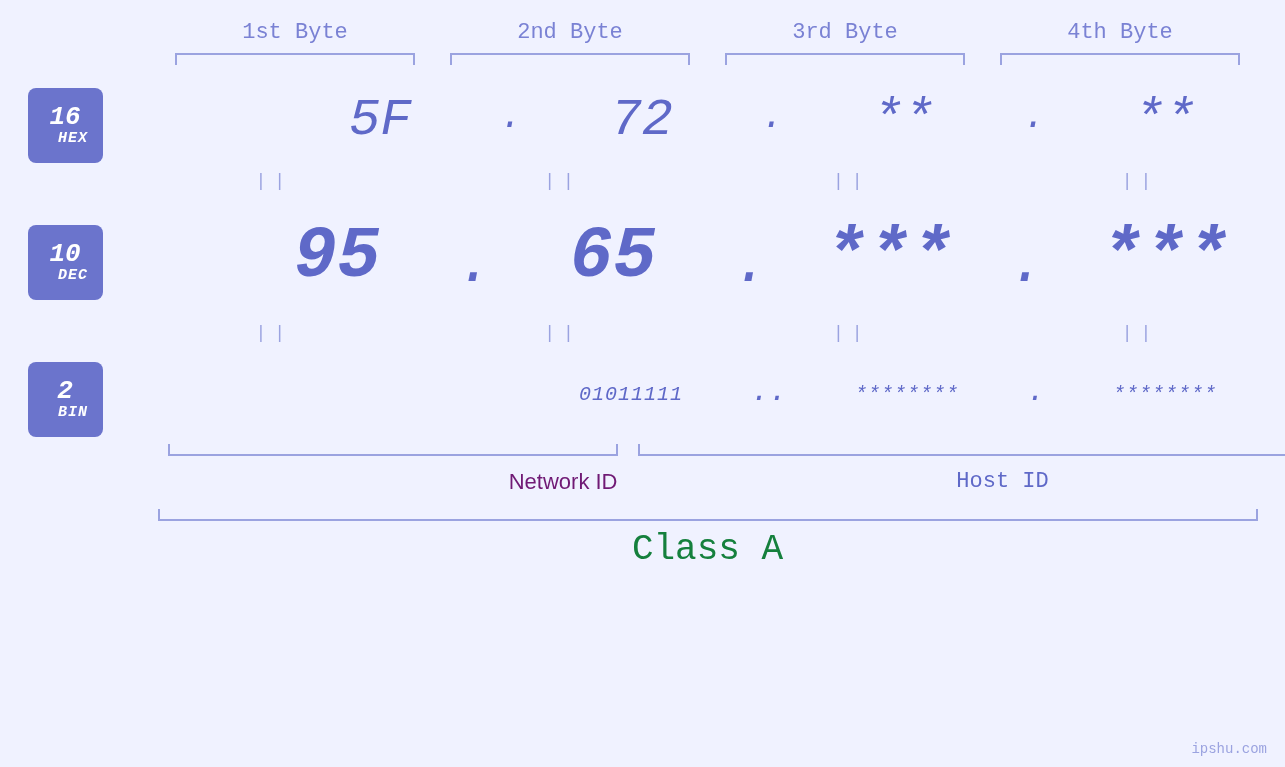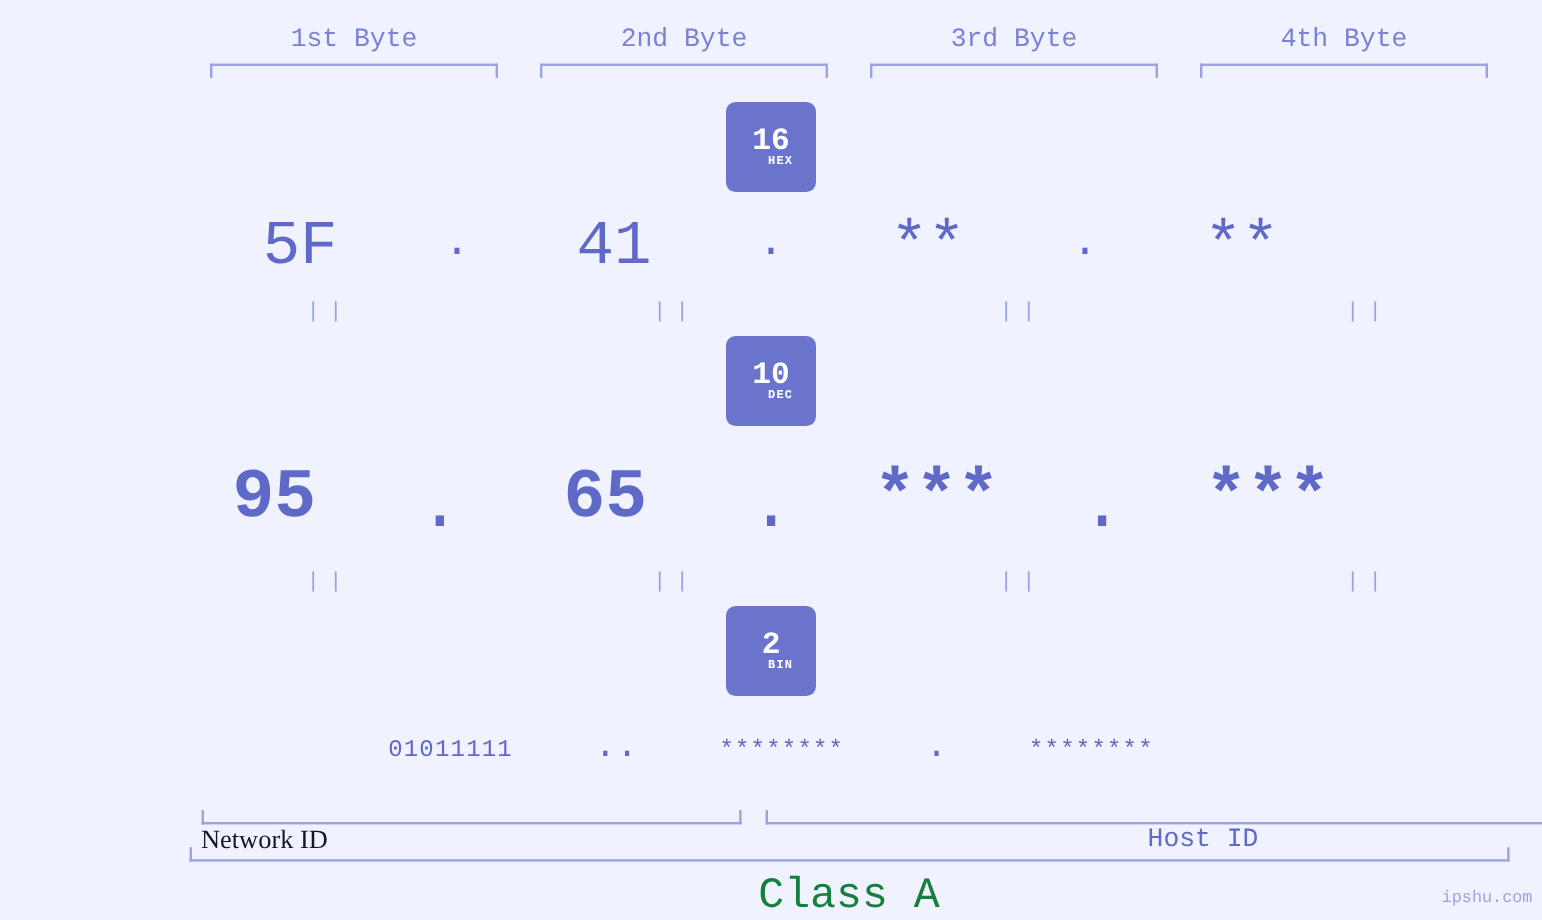--- a/index.html
+++ b/index.html
@@ -71,21 +71,21 @@
       margin-top: 10px;
     }
 
     .label-badge .num {
       font-size: 26px;
       font-weight: bold;
       line-height: 1;
     }
 
     .label-badge .base {
-      font-size: 10px;
+      font-size: 15px;
       font-weight: bold;
       letter-spacing: 1px;
       padding-left: 16px;
     }
 
     .byte-cell {
       width: 240px;
       display: flex;
       align-items: center;
       justify-content: center;
@@ -95,21 +95,21 @@
     .byte-value {
       color: #5f69c8;
       text-align: center;
     }
 
     .hex-value {
       font-size: 52px;
     }
 
     .dec-value {
-      font-size: 58px;
+      font-size: 72px;
       font-weight: bold;
     }
 
     .bin-value {
       font-size: 20px;
       letter-spacing: 1px;
     }
 
     .dot {
       color: #5f69c8;
@@ -172,24 +172,24 @@
       margin-left: 130px;
       display: flex;
       position: relative;
       height: 40px;
     }
 
     .network-id-label {
       position: absolute;
       left: 10px;
       width: 450px;
-      text-align: left;
-      color: #0f172a;
+      text-align: right;
+      color: #701a75;
       font-size: 22px;
-      font-family: Liberation Serif, serif;
+      font-family: Liberation Sans, sans-serif;
     }
 
     .host-id-label {
       position: absolute;
       left: 480px;
       width: 730px;
       text-align: center;
       color: #5f69c8;
       font-size: 22px;
       font-family: 'Courier New', Courier, monospace;
@@ -214,32 +214,33 @@
       text-align: center;
       color: #15803d;
       font-size: 36px;
       font-family: 'Courier New', Courier, monospace;
       margin-top: 8px;
     }
 
     .watermark {
       position: absolute;
       bottom: 10px;
-      right: 8px;
+      right: 18px;
       color: #9ba3e0;
       font-size: 14px;
       font-family: 'Courier New', Courier, monospace;
     }
 
     
     .base-section {
       display: flex;
-      flex-direction: column;
+      flex-direction: row;
       align-items: center;
       width: 1285px;
+      font-style: italic;
     }
 
     .base-label-col {
       width: 130px;
       display: flex;
       justify-content: center;
       align-items: center;
     }
 
     .base-data-row {
@@ -293,21 +294,21 @@
         <span class="num">16</span>
         <span class="base">HEX</span>
       </div>
     </div>
     <div class="base-data-row">
       <div class="byte-cell">
         <span class="byte-value hex-value">5F</span>
       </div>
       <div class="dot hex-dot">.</div>
       <div class="byte-cell">
-        <span class="byte-value hex-value">41</span>
+        <span class="byte-value hex-value">72</span>
       </div>
       <div class="dot hex-dot">.</div>
       <div class="byte-cell">
         <span class="byte-value hex-value">**</span>
       </div>
       <div class="dot hex-dot">.</div>
       <div class="byte-cell">
         <span class="byte-value hex-value">**</span>
       </div>
     </div>

